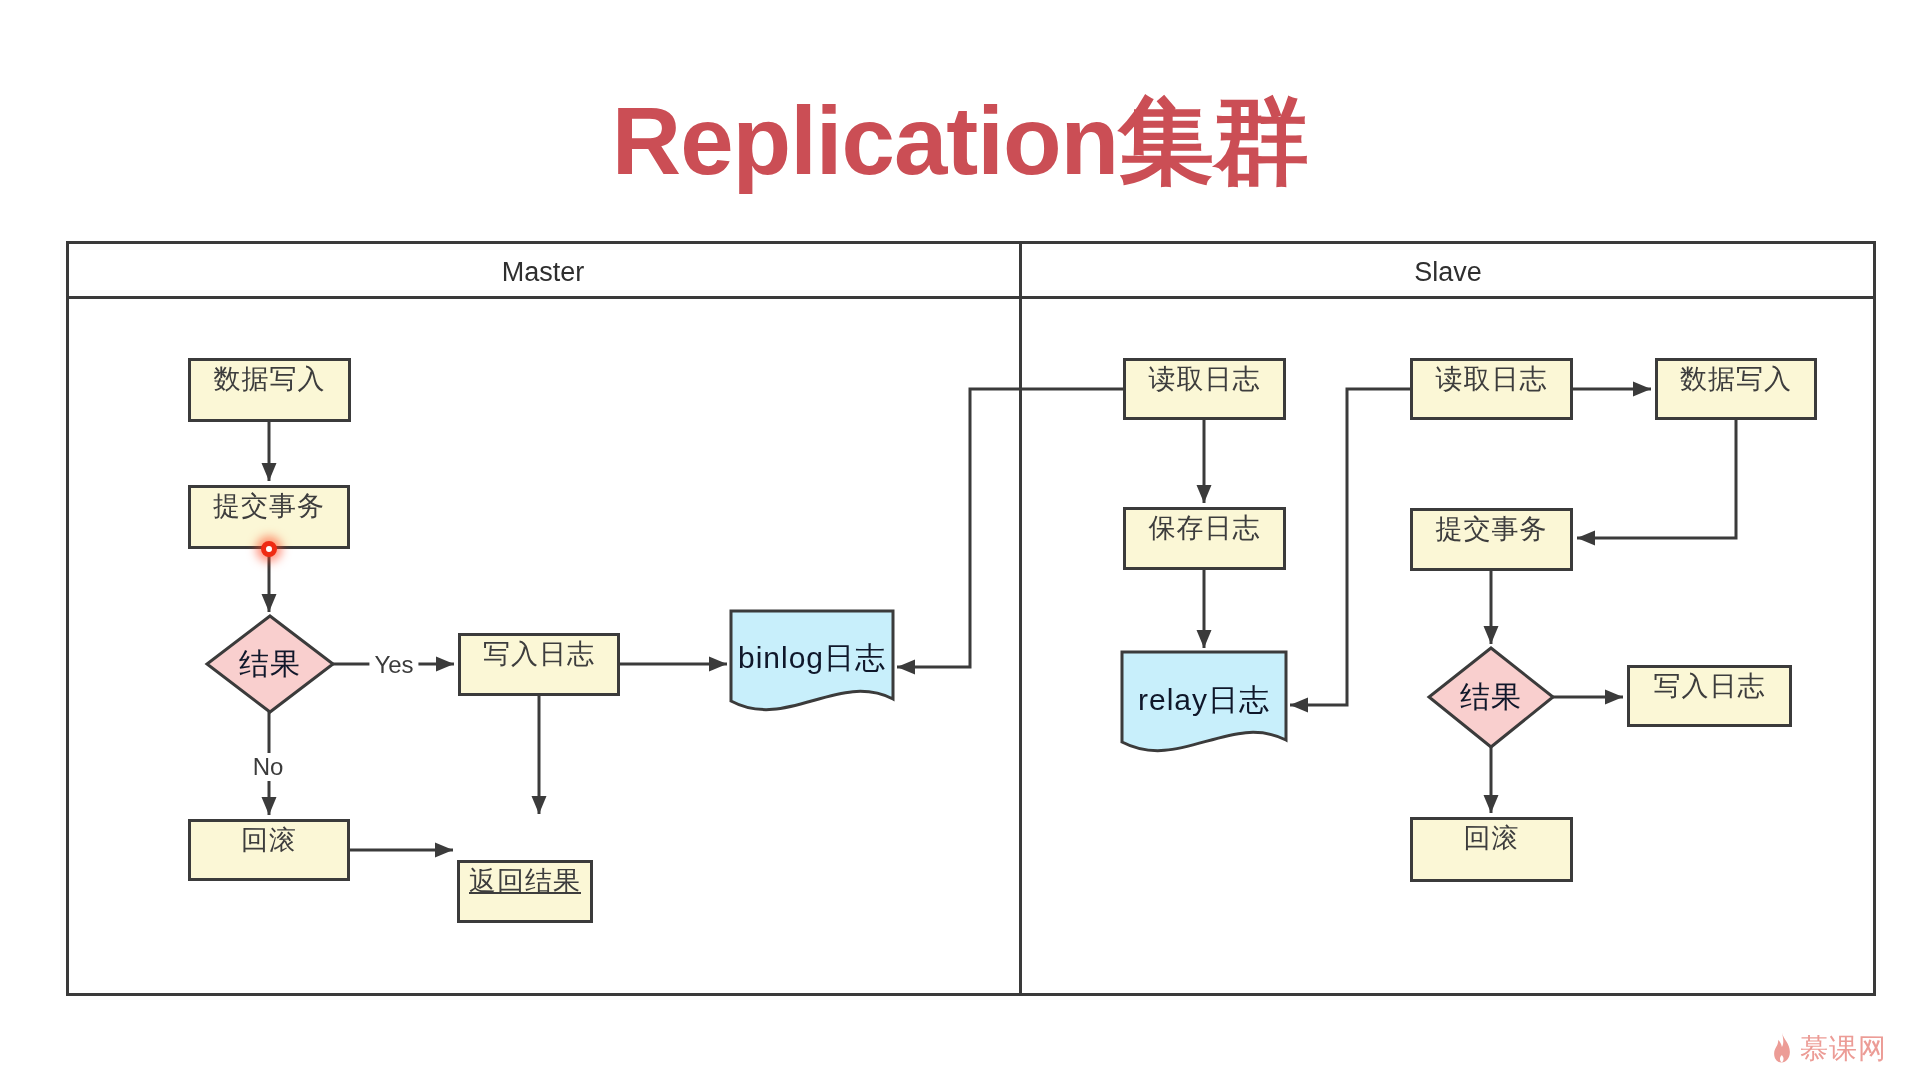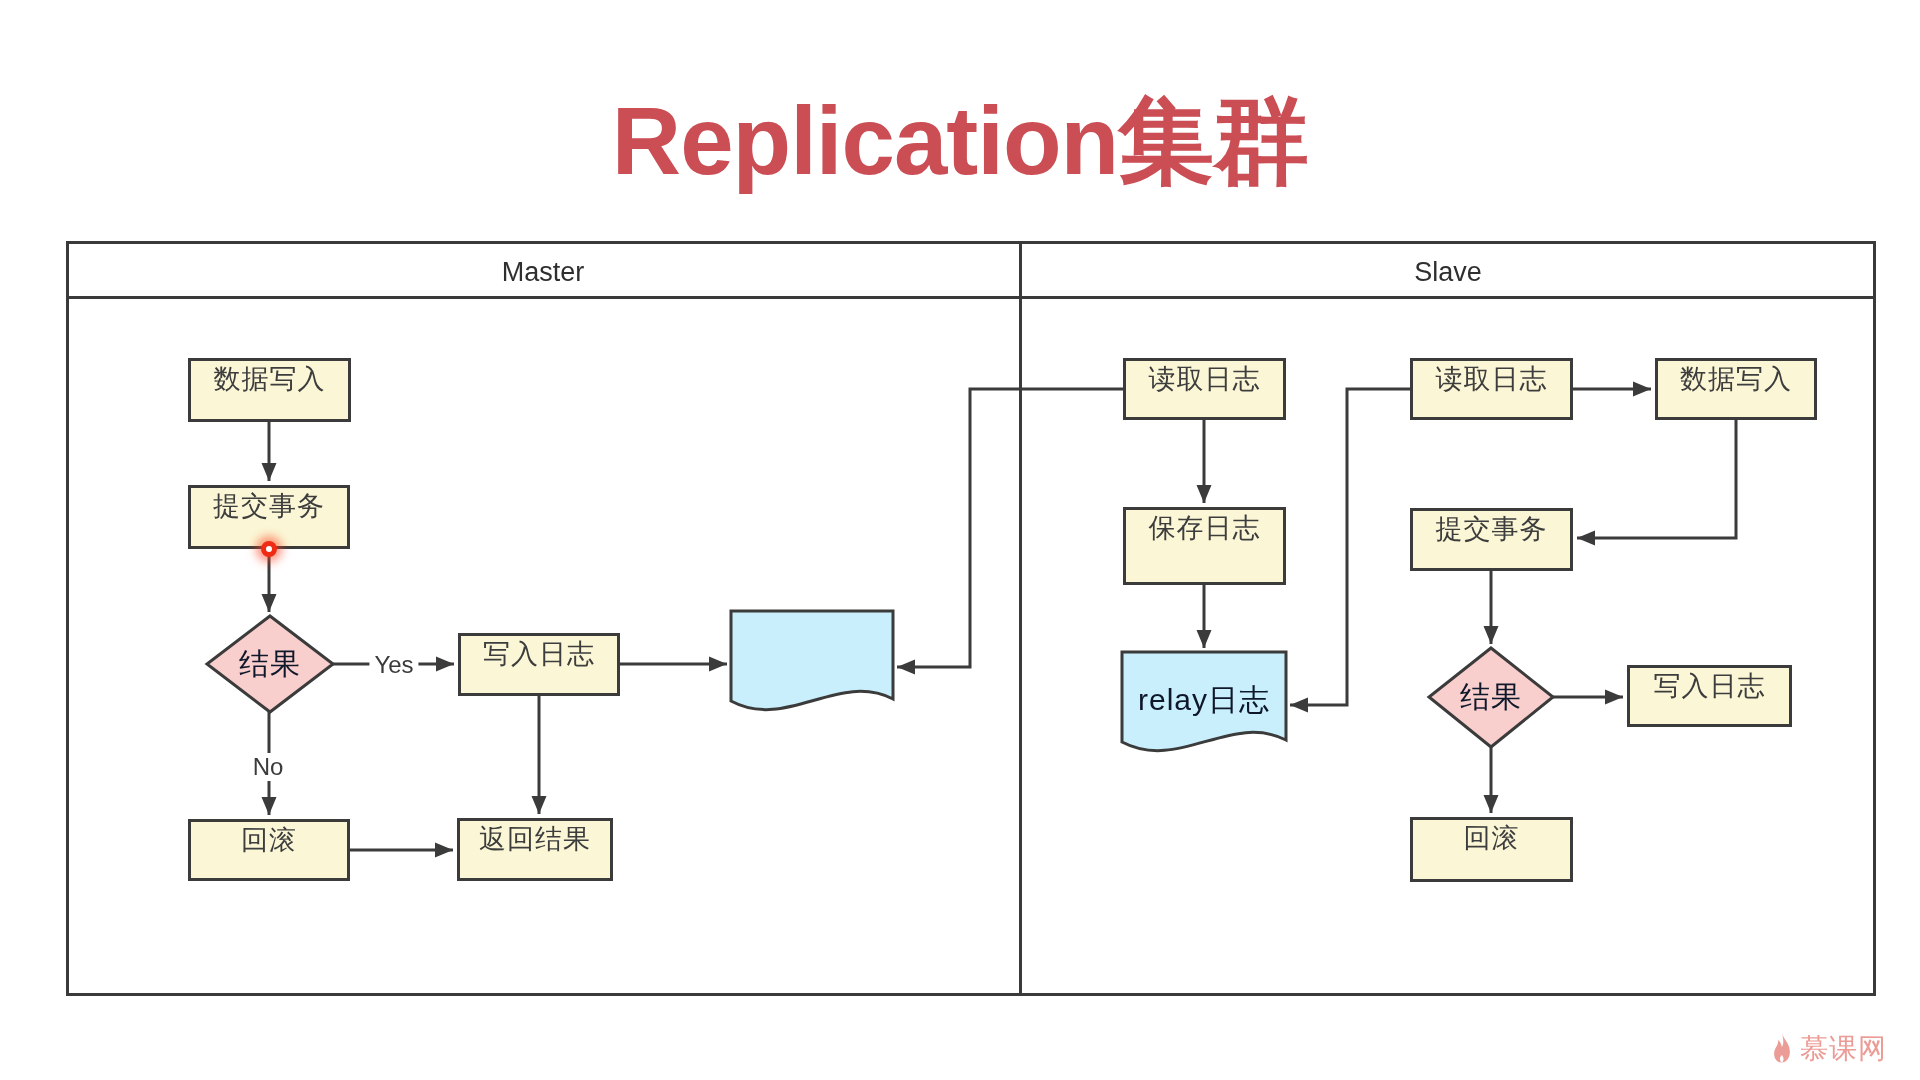--- a/index.html
+++ b/index.html
@@ -95,35 +95,36 @@
     </div>
   <div class="node" style="left:188px;top:485px;width:162px;height:64px;">
       <span>提交事务</span>
     </div>
   <div class="node" style="left:458px;top:633px;width:162px;height:63px;">
       <span>写入日志</span>
     </div>
   <div class="node" style="left:188px;top:819px;width:162px;height:62px;">
       <span>回滚</span>
     </div>
-  <div class="node" style="left:457px;top:818px;width:156px;height:63px;">
+  <div class="node" style="left:457px;top:860px;width:136px;height:63px;text-decoration:underline;">
       <span>返回结果</span>
     </div>
 
   <div class="shape-label" style="left:207px;top:616px;width:126px;height:96px;">结果</div>
+  <div class="shape-label" style="left:731px;top:611px;width:162px;height:94px;padding-bottom:6px;">binlog日志</div>
 
   <div class="edge-label" style="left:394px;top:665px;">Yes</div>
   <div class="edge-label" style="left:268px;top:767px;">No</div>
 
   <div class="indicator"></div>
 
   <div class="node" style="left:1123px;top:358px;width:163px;height:62px;">
       <span>读取日志</span>
     </div>
-  <div class="node" style="left:1123px;top:507px;width:163px;height:78px;">
+  <div class="node" style="left:1123px;top:507px;width:163px;height:63px;">
       <span>保存日志</span>
     </div>
   <div class="node" style="left:1410px;top:358px;width:163px;height:62px;">
       <span>读取日志</span>
     </div>
   <div class="node" style="left:1655px;top:358px;width:162px;height:62px;">
       <span>数据写入</span>
     </div>
   <div class="node" style="left:1410px;top:508px;width:163px;height:63px;">
       <span>提交事务</span>

